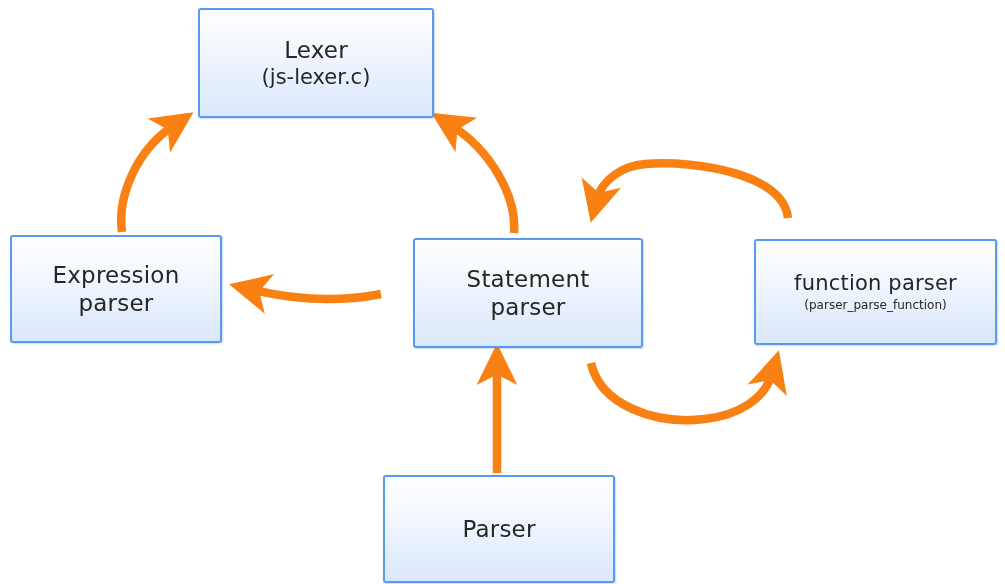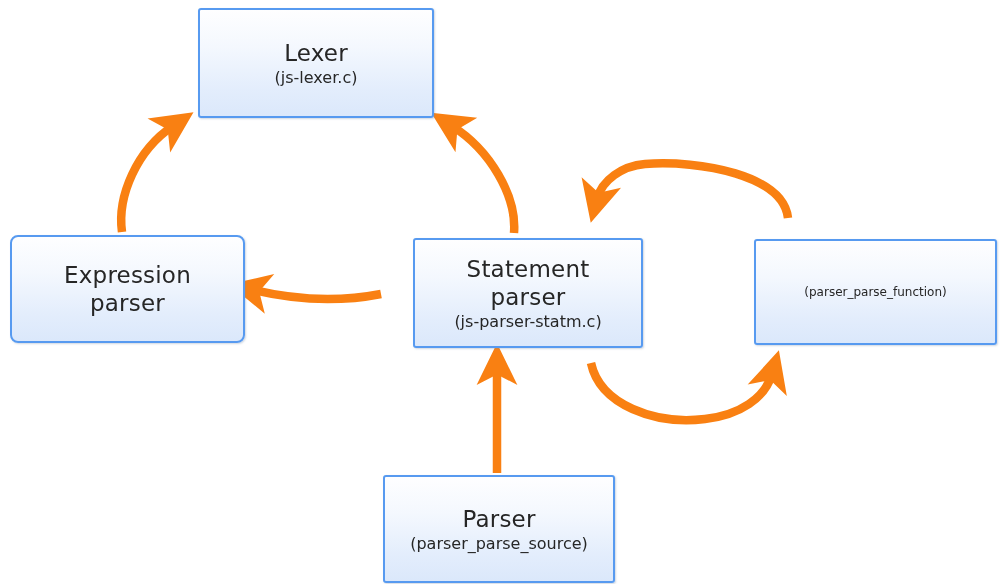--- a/index.html
+++ b/index.html
@@ -32,31 +32,31 @@
     color: #262626;
     line-height: 1.22;
     padding: 4px 4px;
   }
   .node .title {
     font-size: 23px;
     letter-spacing: 0.2px;
     white-space: pre-line;
   }
   .node .sub {
-    font-size: 16px;
+    font-size: 21px;
     letter-spacing: 0px;
     margin-top: 1px;
     white-space: nowrap;
   }
   .node.small .title { font-size: 21px; }
   .node.small .sub { font-size: 12px; }
 
   
   #node-lexer        { left: 198px; top: 8px;   width: 236px; height: 110px; }
-  #node-expression   { left: 10px;  top: 235px; width: 235px; height: 108px; border-radius: 8px; }
+  #node-expression   { left: 10px;  top: 235px; width: 212px; height: 108px; }
   #node-statement    { left: 385px; top: 238px; width: 230px; height: 110px; margin-left: 28px; }
   #node-function     { left: 754px; top: 239px; width: 243px; height: 106px; }
   #node-parser       { left: 383px; top: 475px; width: 232px; height: 108px; }
 
   #arrows {
     position: absolute;
     left: 0; top: 0;
     width: 1005px;
     height: 584px;
     pointer-events: none;
@@ -105,25 +105,24 @@
   </div>
 
   <div class="node" id="node-expression">
     <div class="title">Expression
 parser</div>
   </div>
 
   <div class="node" id="node-statement">
     <div class="title">Statement
 parser</div>
-    <div class="sub">(js-parser-statm.c)</div>
   </div>
 
   <div class="node small" id="node-function">
+    <div class="title">function parser</div>
     <div class="sub">(parser_parse_function)</div>
   </div>
 
   <div class="node" id="node-parser">
     <div class="title">Parser</div>
-    <div class="sub">(parser_parse_source)</div>
   </div>
 
 </div>
 
 </body></html>

